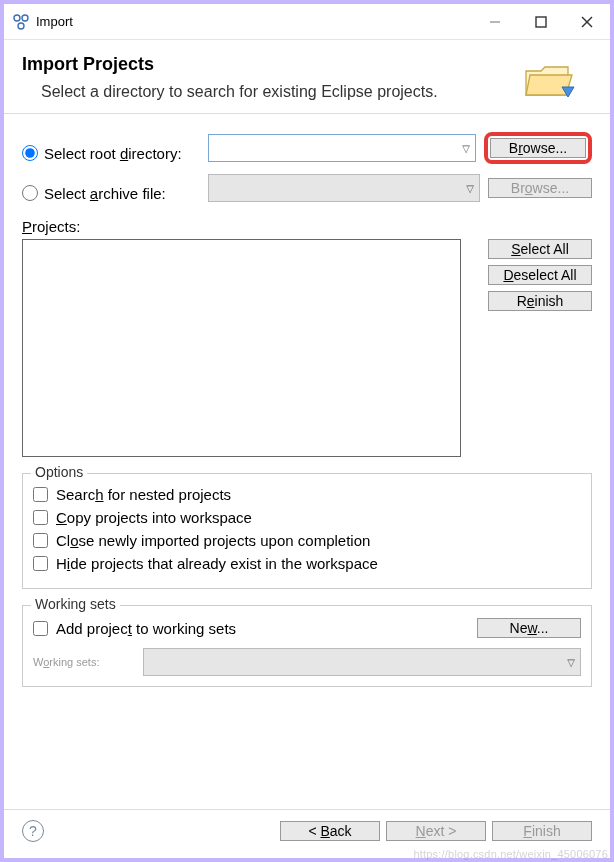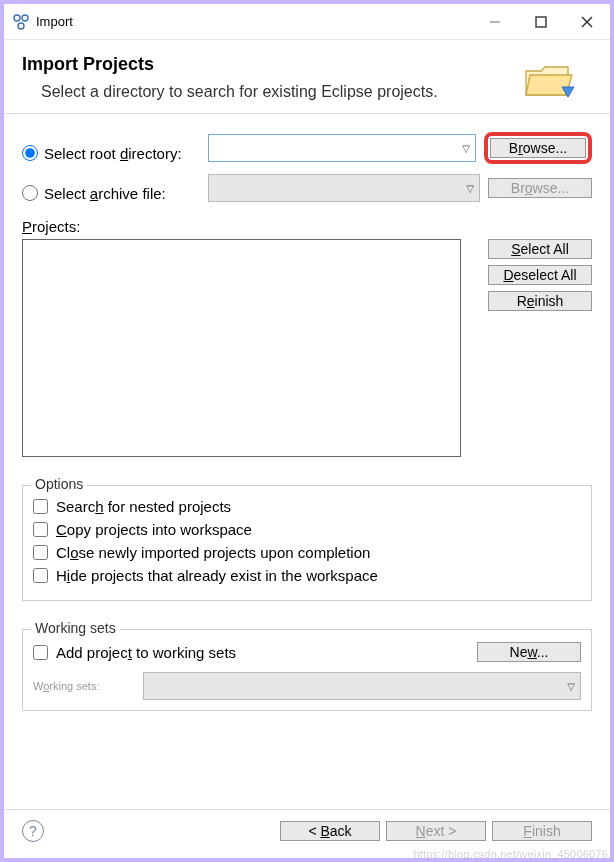--- a/index.html
+++ b/index.html
@@ -168,21 +168,21 @@
       display: flex;
       flex-direction: column;
       gap: 6px;
       width: 104px;
     }
     .side-buttons .btn {
       width: 104px;
     }
     .group {
       border: 1px solid #ccc;
-      margin-top: 28px;
+      margin-top: 16px;
       padding: 12px 10px 10px 10px;
       position: relative;
     }
     .group-title {
       position: absolute;
       top: -10px;
       left: 8px;
       background: #fff;
       padding: 0 4px;
       font-size: 14px;

